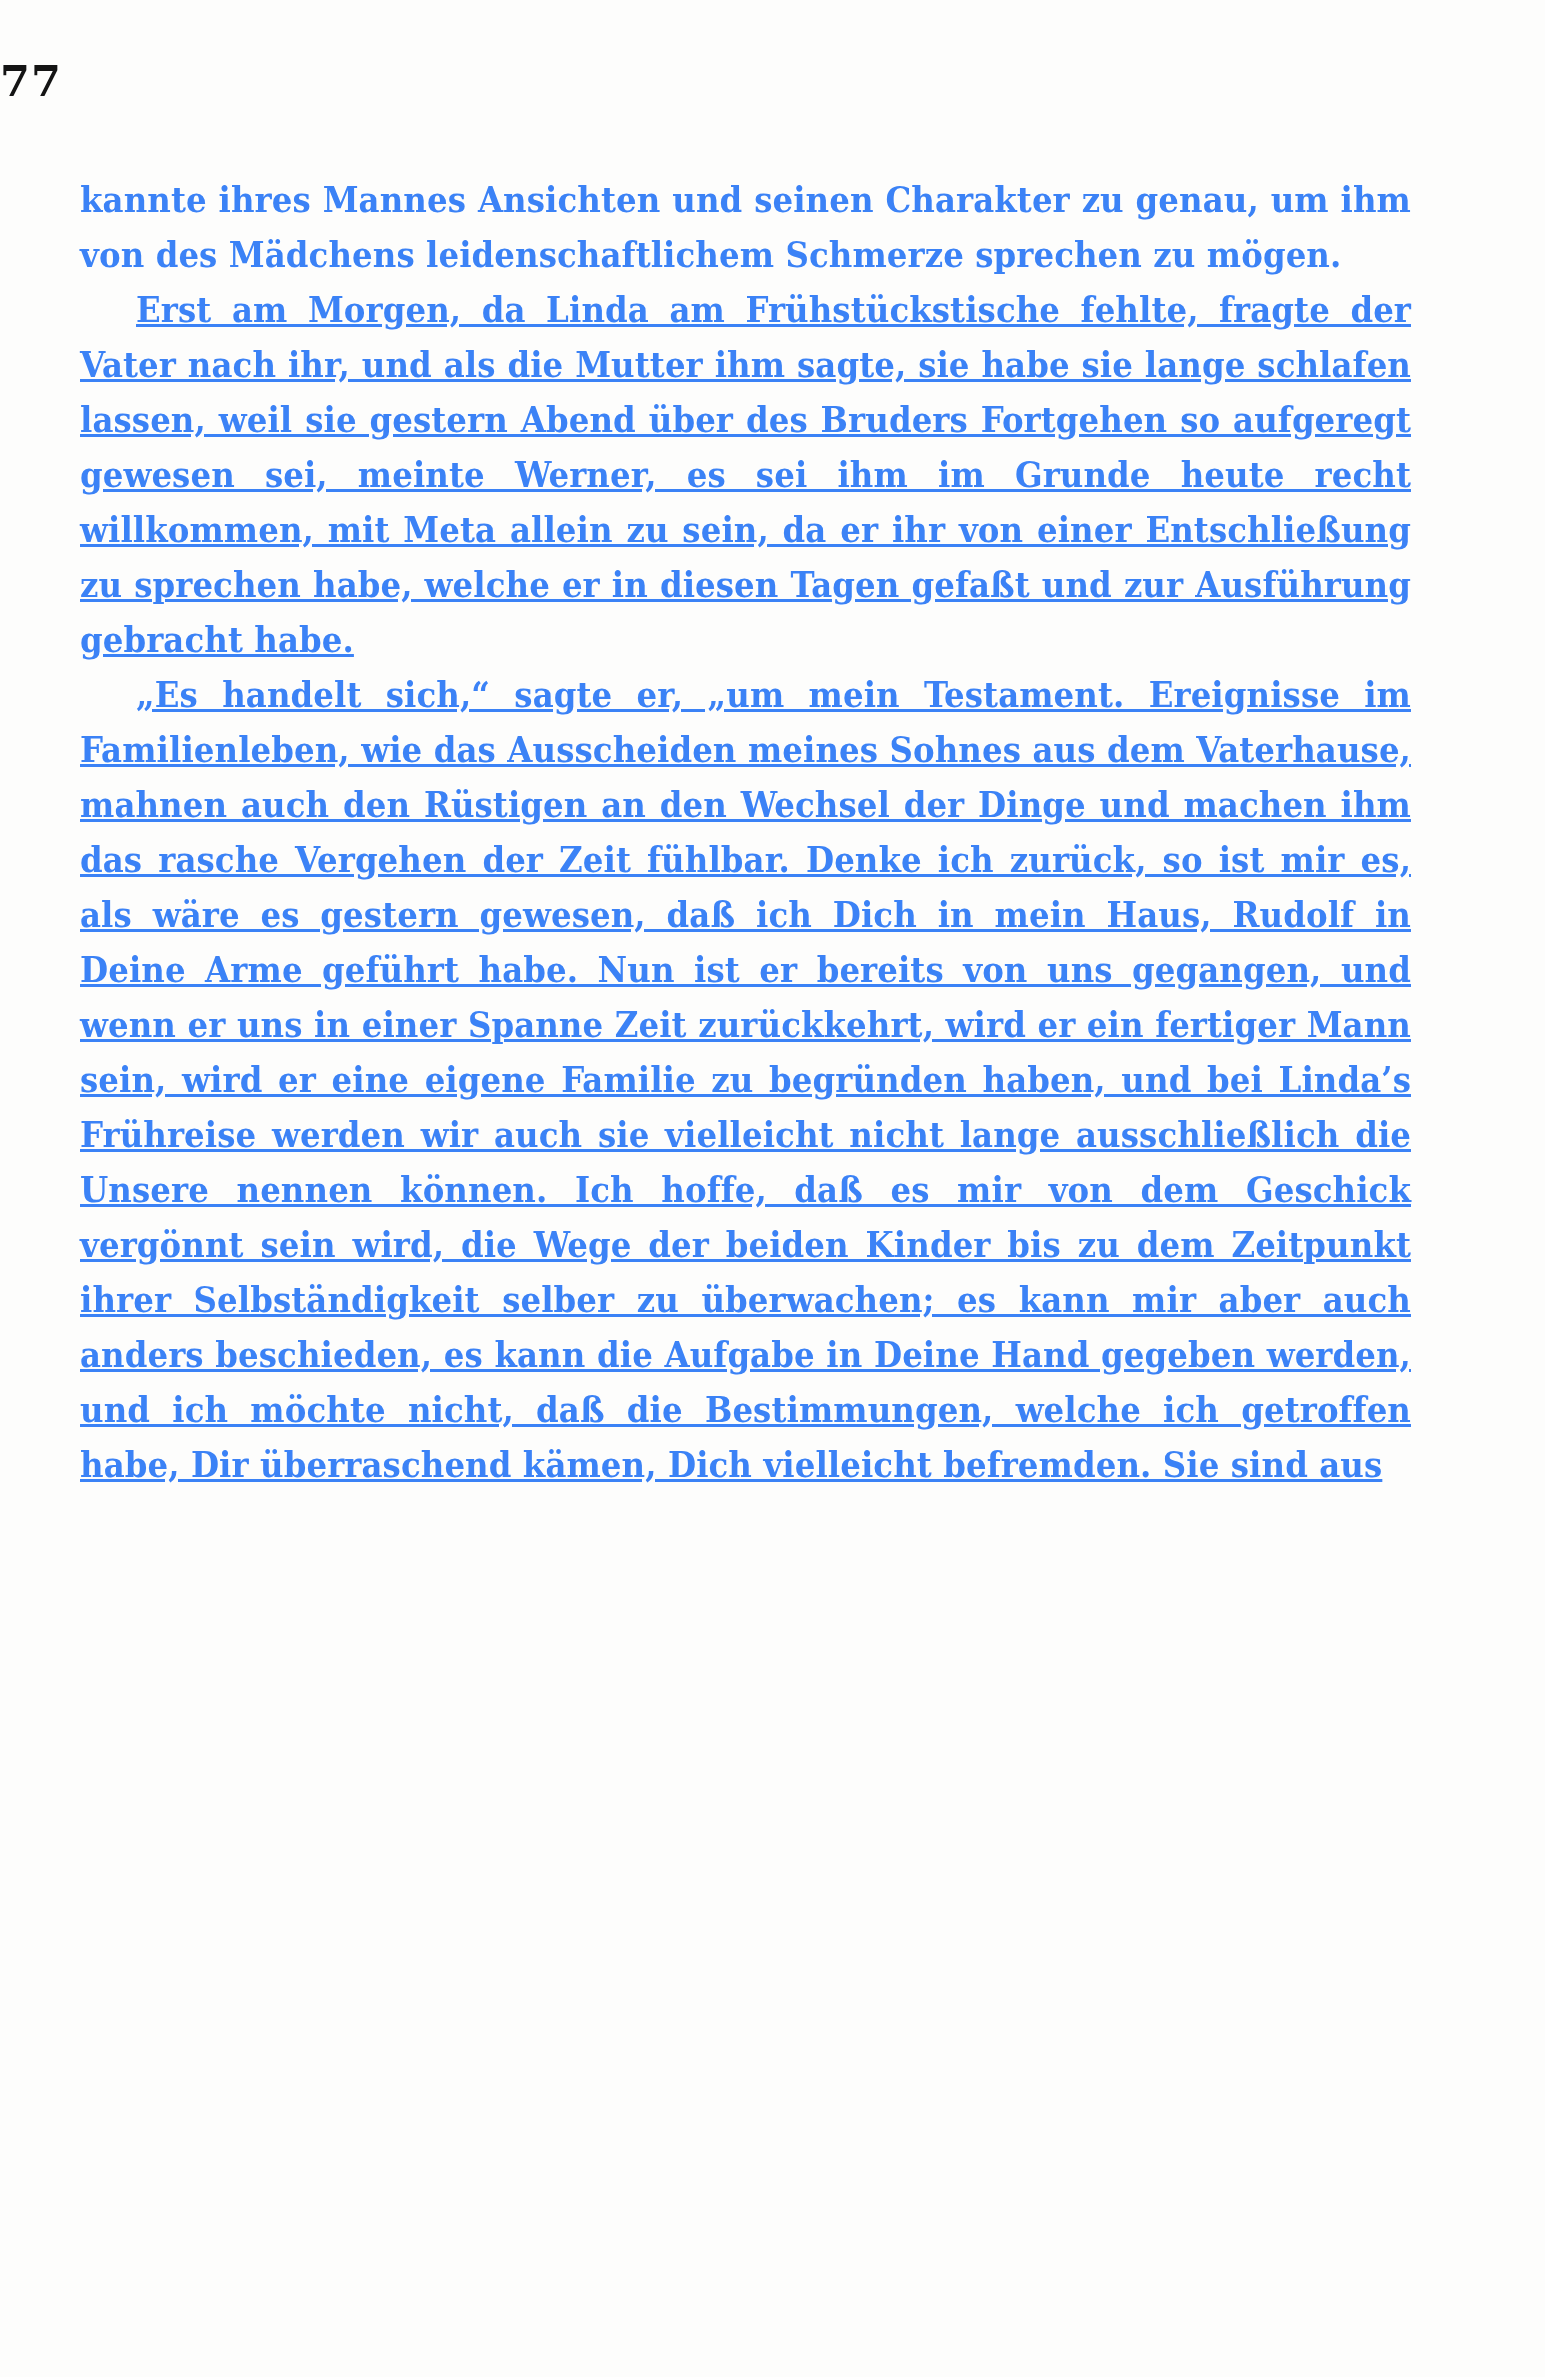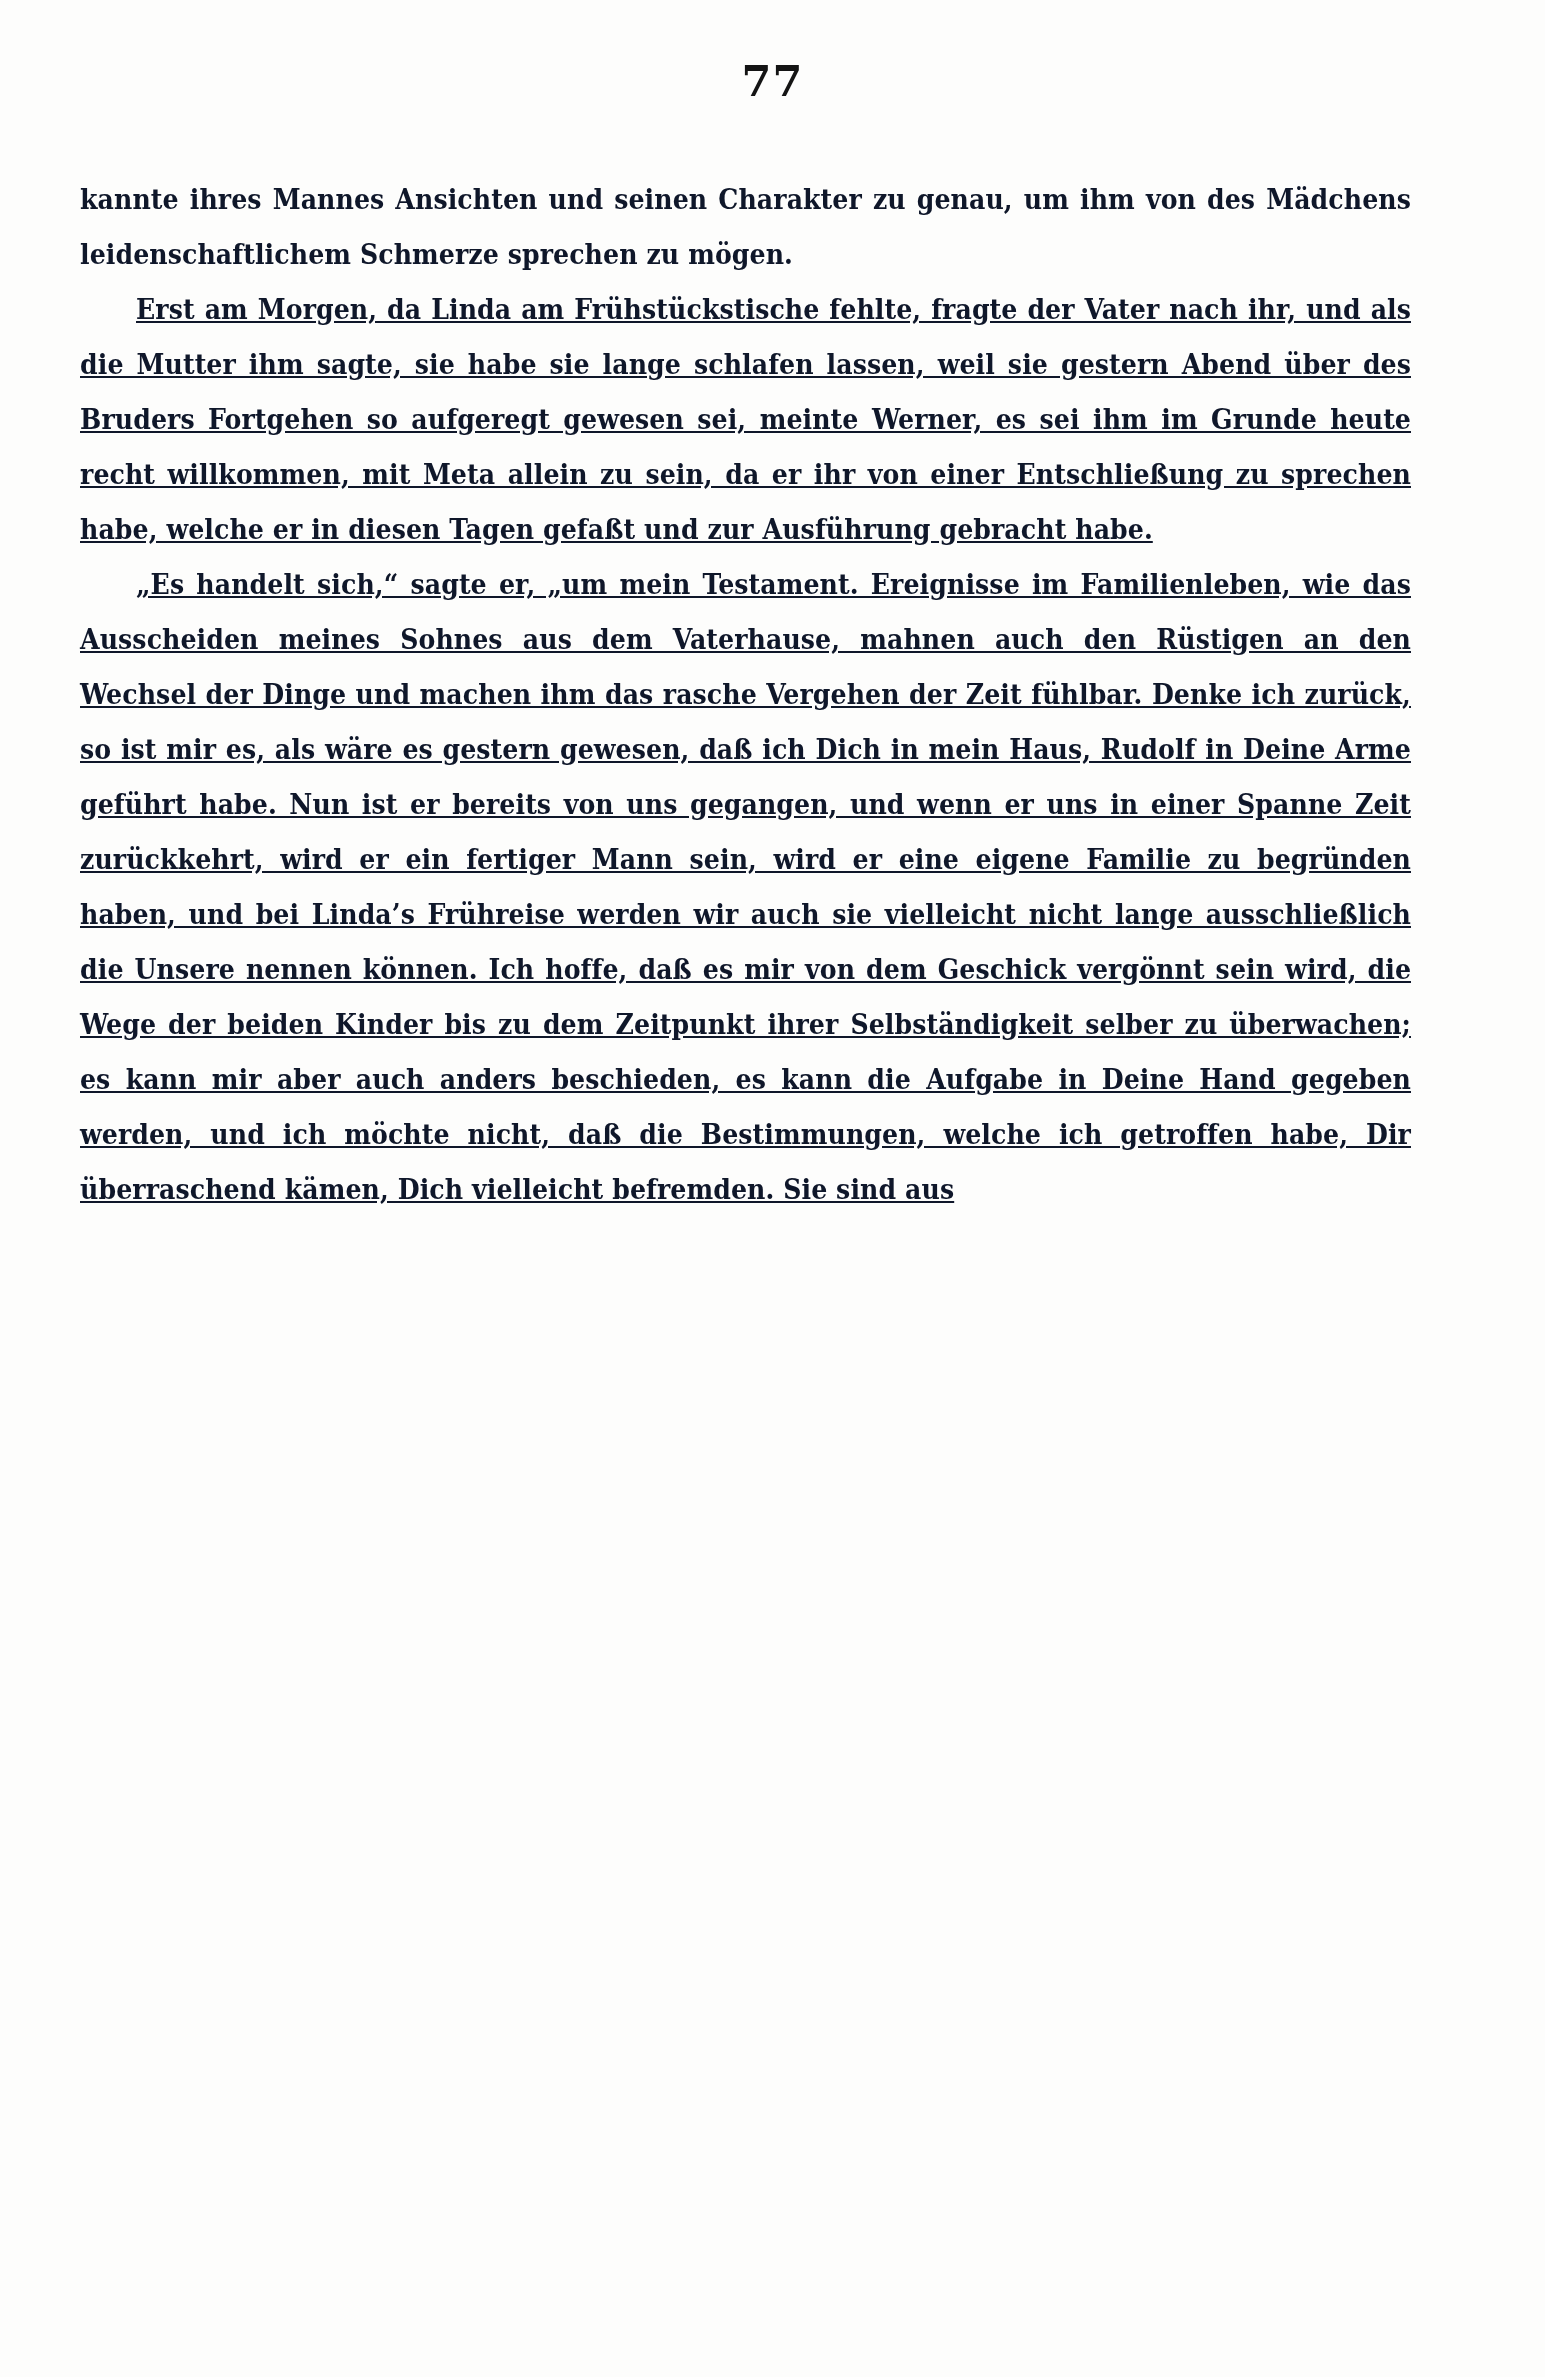--- a/index.html
+++ b/index.html
@@ -12,36 +12,36 @@
     width: 1545px;
     height: 2377px;
     background: #fdfdfc;
     overflow: hidden;
   }
   .page-number {
     position: absolute;
     top: 56px;
     left: 0;
     width: 100%;
-    text-align: center;
+    text-align: left;
     font-family: "DejaVu Serif", serif;
     font-weight: bold;
     font-size: 43px;
     color: #141414;
     letter-spacing: 1.2px;
   }
   .textblock {
     position: absolute;
     top: 172px;
     left: 80px;
     width: 1331px;
     font-family: "DejaVu Serif", serif;
-    font-size: 28px;
+    font-size: 36px;
     line-height: 55px;
-    color: #0f172a;
+    color: #3b82f6;
     font-weight: 600;
     text-align: justify;
     text-justify: inter-word;
     letter-spacing: 0.1px;
   }
   .textblock p {
     margin: 0 0 0 0;
     text-align: justify;
   }
   .textblock p.indent {

